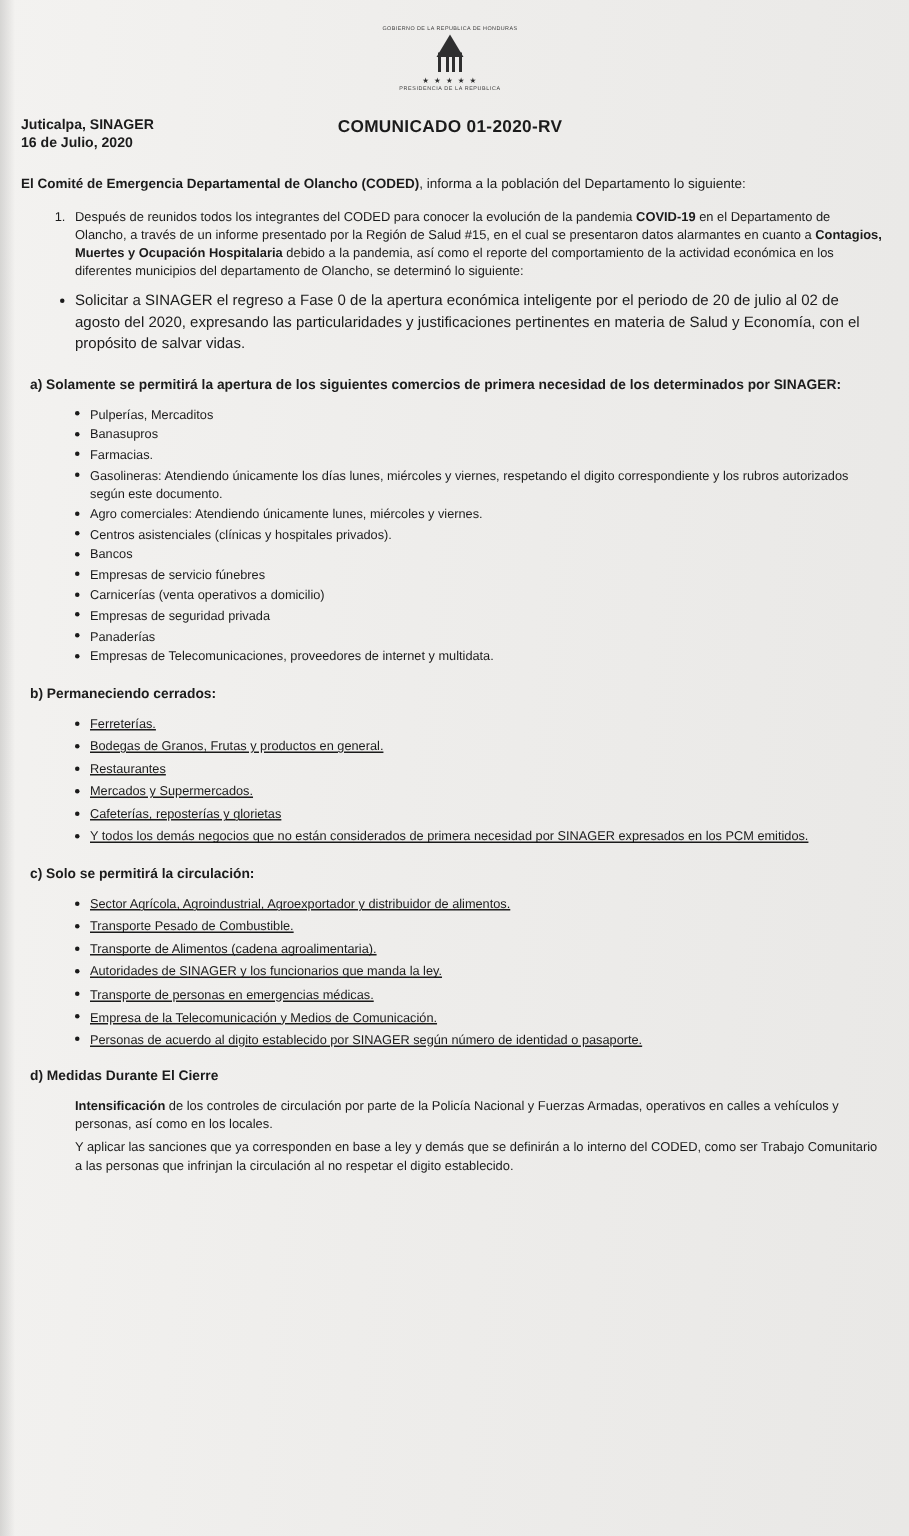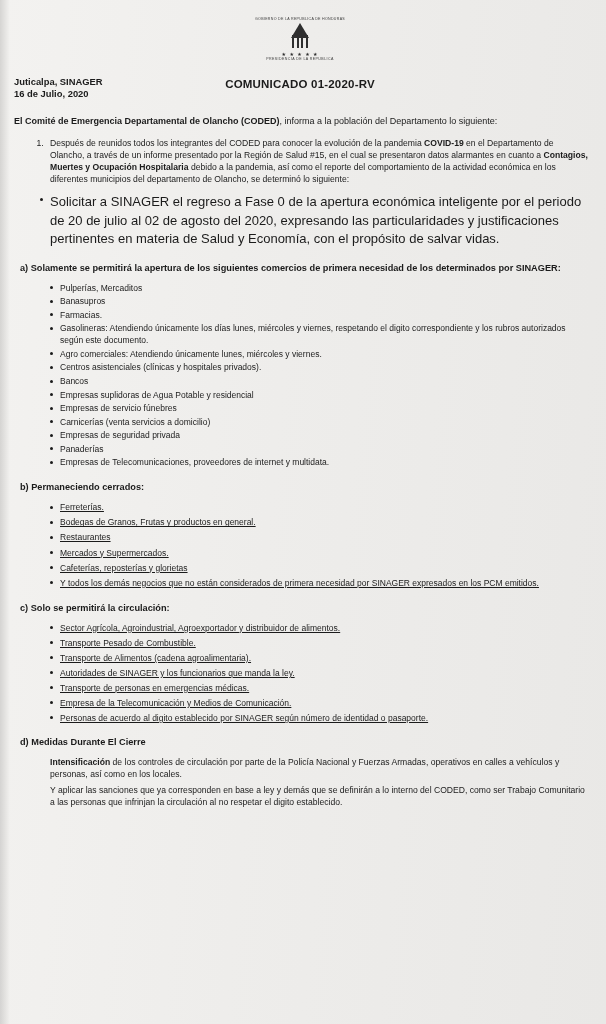--- a/index.html
+++ b/index.html
@@ -141,21 +141,21 @@
     left: 0;
     top: 4.5px;
     width: 3px;
     height: 3px;
     background: #1b1b1b;
     border-radius: 50%;
   }
   ul.bul.wide > li { margin-bottom: 3px; text-decoration: underline; }
 
   .sub-bullet {
-    font-size: 13px;
+    font-size: 10px;
     line-height: 1.42;
     margin: 8px 0 4px 0;
     padding-left: 38px;
     position: relative;
   }
   .sub-bullet::before {
     content: "";
     position: absolute;
     left: 28px;
     top: 5px;
@@ -221,23 +221,22 @@
 
   <div class="sec-head">a)  Solamente se permitirá la apertura de los siguientes comercios de primera necesidad de los determinados por SINAGER:</div>
   <ul class="bul" id="list-a">
       <li>Pulperías, Mercaditos</li>
       <li>Banasupros</li>
       <li>Farmacias.</li>
       <li>Gasolineras: Atendiendo únicamente los días lunes, miércoles y viernes, respetando el digito correspondiente y los rubros autorizados según este documento.</li>
       <li>Agro comerciales: Atendiendo únicamente lunes, miércoles y viernes.</li>
       <li>Centros asistenciales (clínicas y hospitales privados).</li>
       <li>Bancos</li>
-      <li>Empresas suplidoras de Agua Potable y residencial</li>
       <li>Empresas de servicio fúnebres</li>
-      <li>Carnicerías (venta servicios a domicilio)</li>
+      <li>Carnicerías (venta operativos a domicilio)</li>
       <li>Empresas de seguridad privada</li>
       <li>Panaderías</li>
       <li>Empresas de Telecomunicaciones, proveedores de internet y multidata.</li>
     </ul>
 
   <div class="sec-head">b)  Permaneciendo cerrados:</div>
   <ul class="bul wide" id="list-b">
       <li>Ferreterías.</li>
       <li>Bodegas de Granos, Frutas y productos en general.</li>
       <li>Restaurantes</li>

